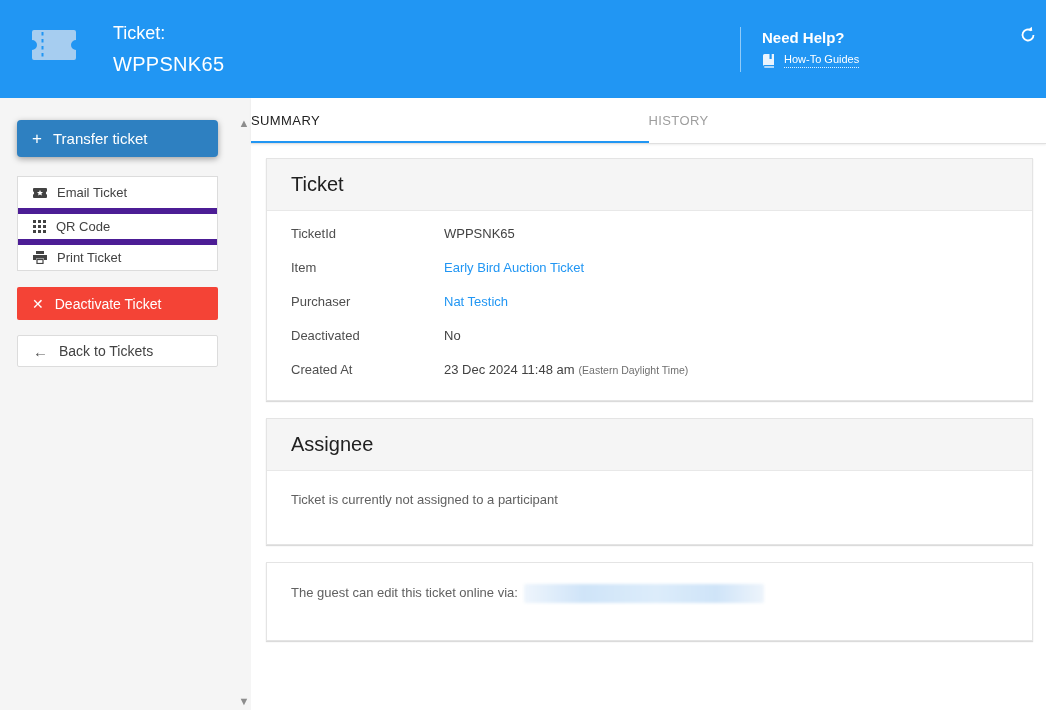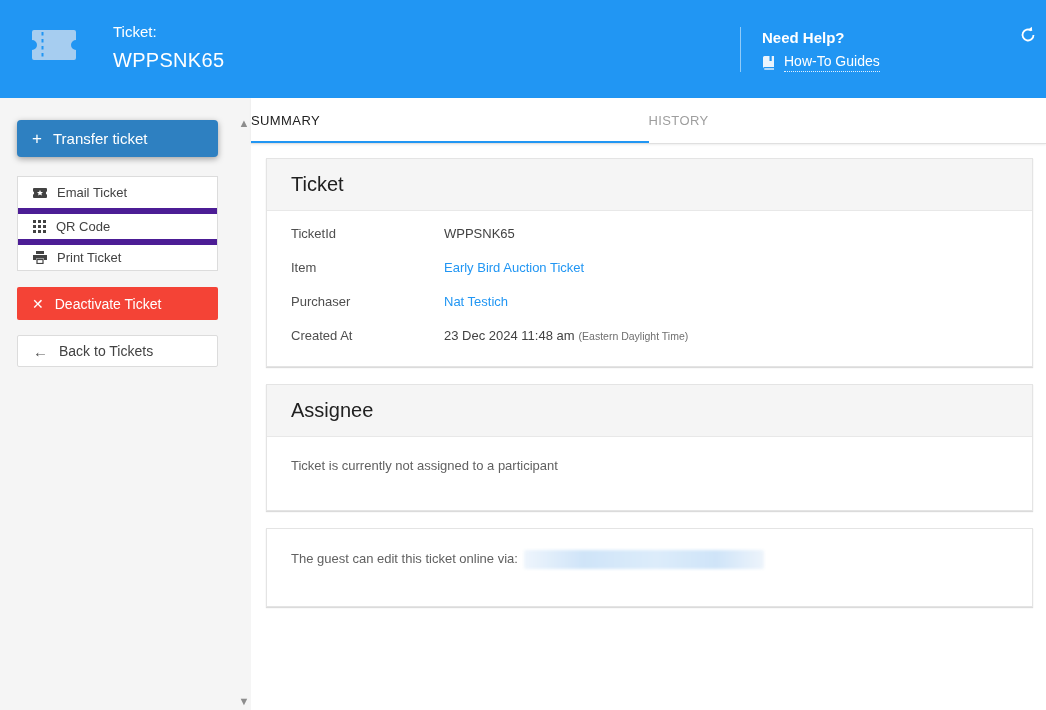--- a/index.html
+++ b/index.html
@@ -3,26 +3,26 @@
 <meta charset="utf-8">
 <style>
   * { margin:0; padding:0; box-sizing:border-box; }
   html,body { width:1046px; height:710px; overflow:hidden;
     font-family:"Liberation Sans", sans-serif; background:#fff; }
 
   
   .app-header { position:relative; width:1046px; height:98px; background:#2196f3; color:#fff; }
   .hdr-ticket-icon { position:absolute; left:32px; top:30px; }
   .hdr-titles { position:absolute; left:113px; top:23px; }
-  .hdr-label { font-size:15px; color:#fff; }
+  .hdr-label { font-size:18px; color:#fff; }
   .hdr-id { font-size:20px; font-weight:500; margin-top:9px; letter-spacing:.3px; }
   .hdr-divider { position:absolute; left:740px; top:27px; width:1px; height:45px; background:rgba(255,255,255,.5); }
   .need-help { position:absolute; left:762px; top:29px; font-size:15px; font-weight:700; }
   .howto-row { position:absolute; left:762px; top:53px; display:flex; align-items:center; gap:9px; }
-  .howto-link { font-size:14px; color:#fff; border-bottom:1px dotted rgba(255,255,255,.85); padding-bottom:2px; cursor:pointer; }
+  .howto-link { font-size:11px; color:#fff; border-bottom:1px dotted rgba(255,255,255,.85); padding-bottom:2px; cursor:pointer; }
   .refresh-btn { position:absolute; left:1019px; top:26px; width:18px; height:18px; cursor:pointer; }
 
   
   .sidebar { position:absolute; left:0; top:98px; width:251px; height:612px; background:#f5f5f5; }
   .side-inner { position:absolute; left:17px; top:0; width:201px; }
   .btn-transfer { margin-top:22px; height:37px; background:#2e80c1; border-radius:4px;
     box-shadow:0 2px 6px rgba(0,0,0,.35); color:#fff; font-size:15px;
     display:flex; align-items:center; padding-left:15px; gap:11px; cursor:pointer; }
   .plus-glyph { font-size:17px; font-weight:400; line-height:1; }
   .menu-group { margin-top:19px; background:#fff; border:1px solid #dcdcdc; }
@@ -177,20 +177,24 @@
           <div class="f-value">WPPSNK65</div>
         </div>
         <div class="f-row">
           <div class="f-label">Item</div>
           <div class="f-value link">Early Bird Auction Ticket</div>
         </div>
         <div class="f-row">
           <div class="f-label">Purchaser</div>
           <div class="f-value link">Nat Testich</div>
         </div>
+        <div class="f-row">
+          <div class="f-label">Deactivated</div>
+          <div class="f-value">No</div>
+        </div>
         <div class="f-row" style="margin-bottom:15px;">
           <div class="f-label">Created At</div>
           <div class="f-value">
             <span>23 Dec 2024 11:48 am</span><span class="f-suffix">(Eastern Daylight Time)</span>
           </div>
         </div>
       </div>
     </div>
 
     <div class="card">

